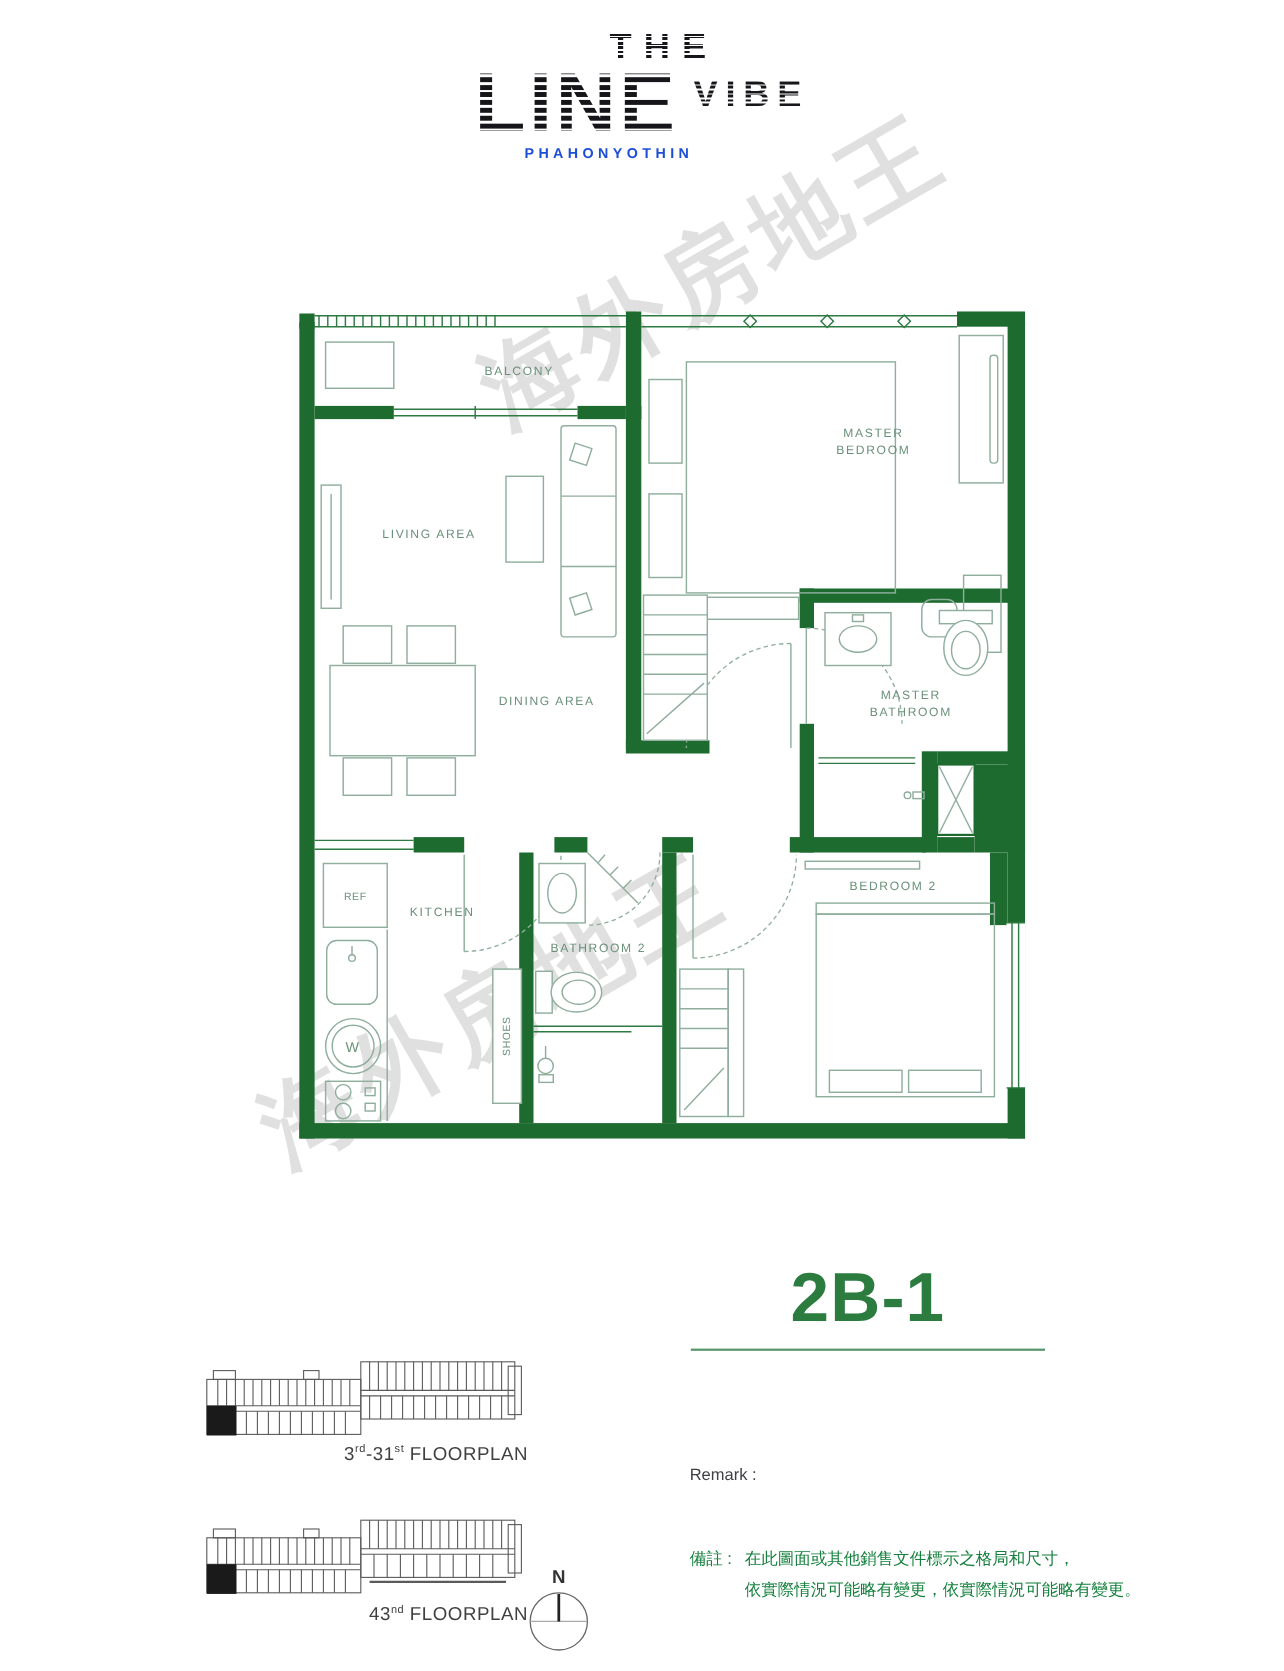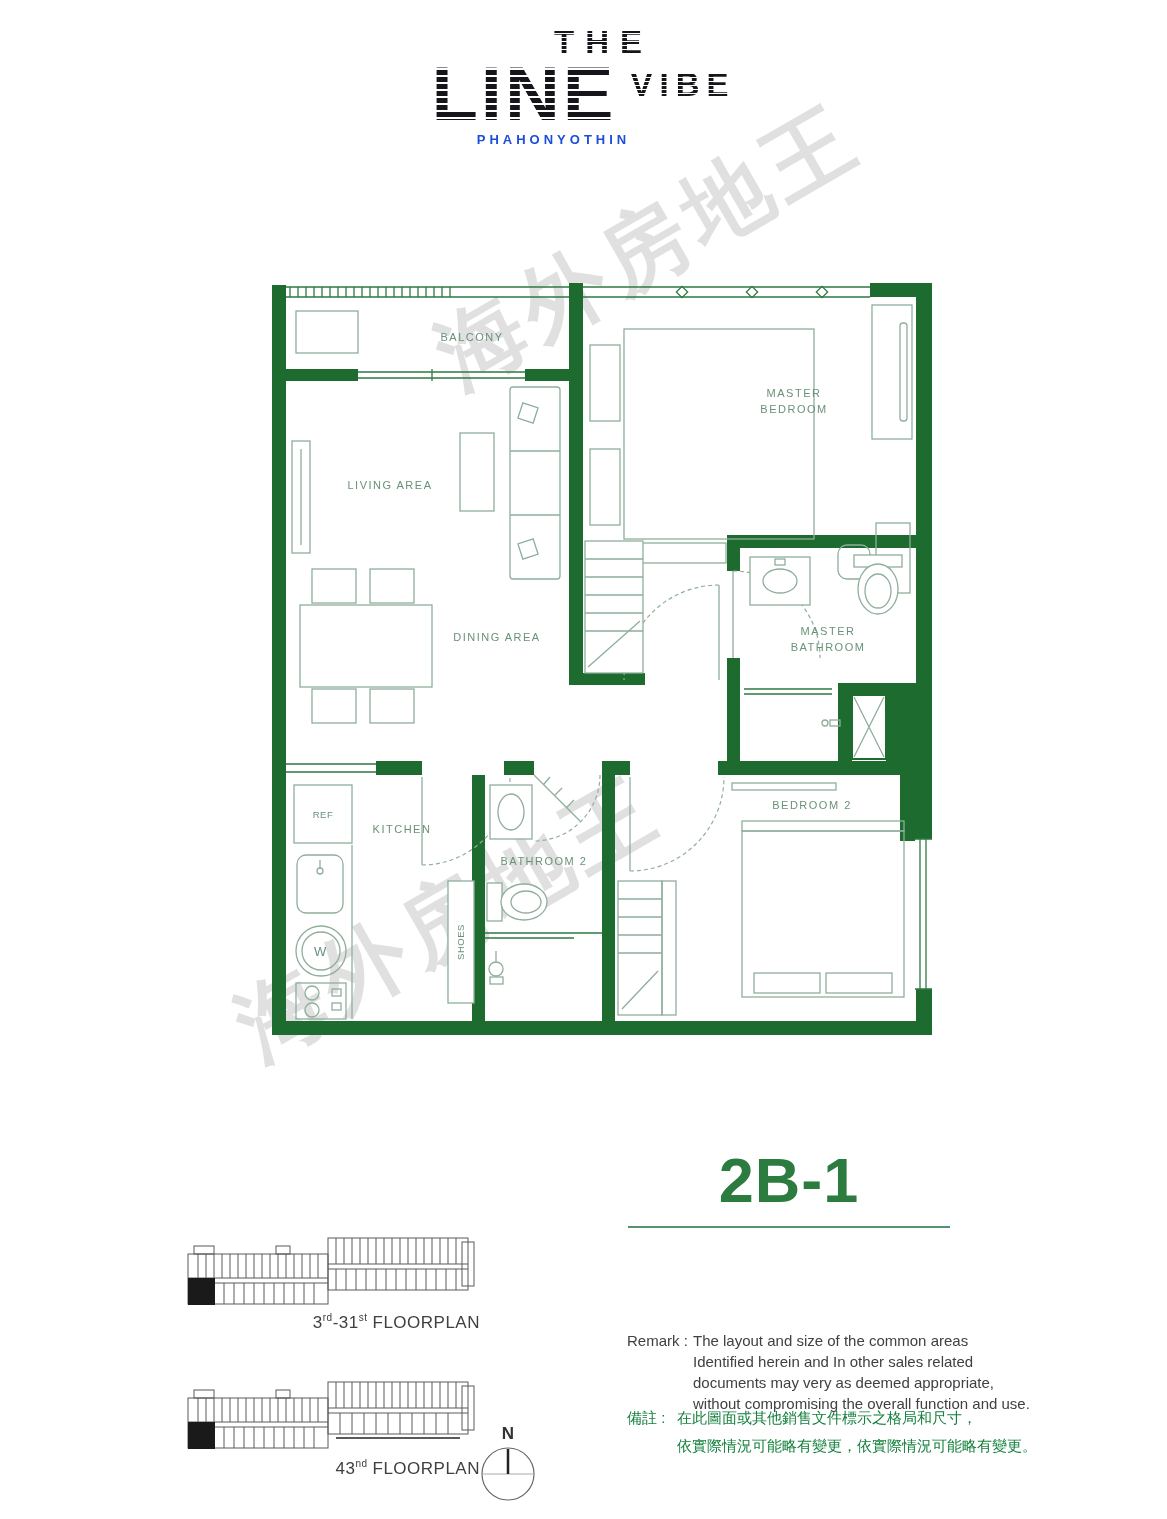--- a/index.html
+++ b/index.html
@@ -245,26 +245,20 @@
   </svg>
 
   <div id="unit-block">
     <div id="unit-name">2B-1</div>
     <hr id="unit-divider">
   </div>
 
   <div id="remark-en">
     <div class="rm-row">
       <span class="rm-label">Remark :</span>
-      <div>
-        <div>The layout and size of the common areas</div>
-        <div>Identified herein and In other sales related</div>
-        <div>documents may very as deemed appropriate,</div>
-        <div>without compromising the overall function and use.</div>
-      </div>
     </div>
   </div>
 
   <div id="remark-zh">
     <div class="rm-row">
       <span class="zh-label">備註 :</span>
       <div>在此圖面或其他銷售文件標示之格局和尺寸，</div>
     </div>
     <div class="zh-indent">依實際情況可能略有變更，依實際情況可能略有變更。</div>
   </div>

